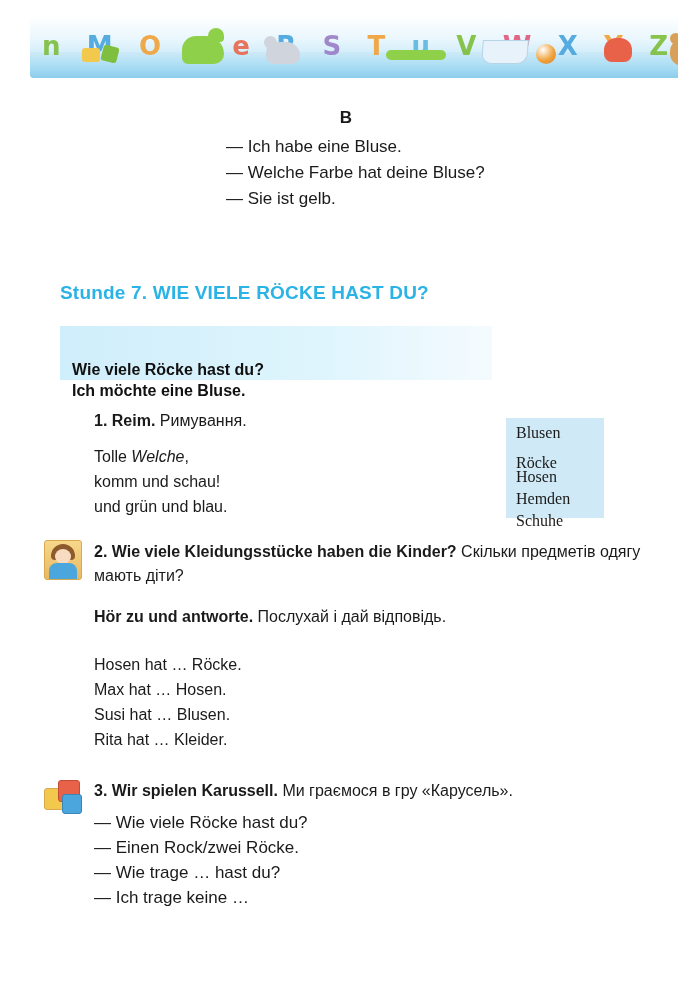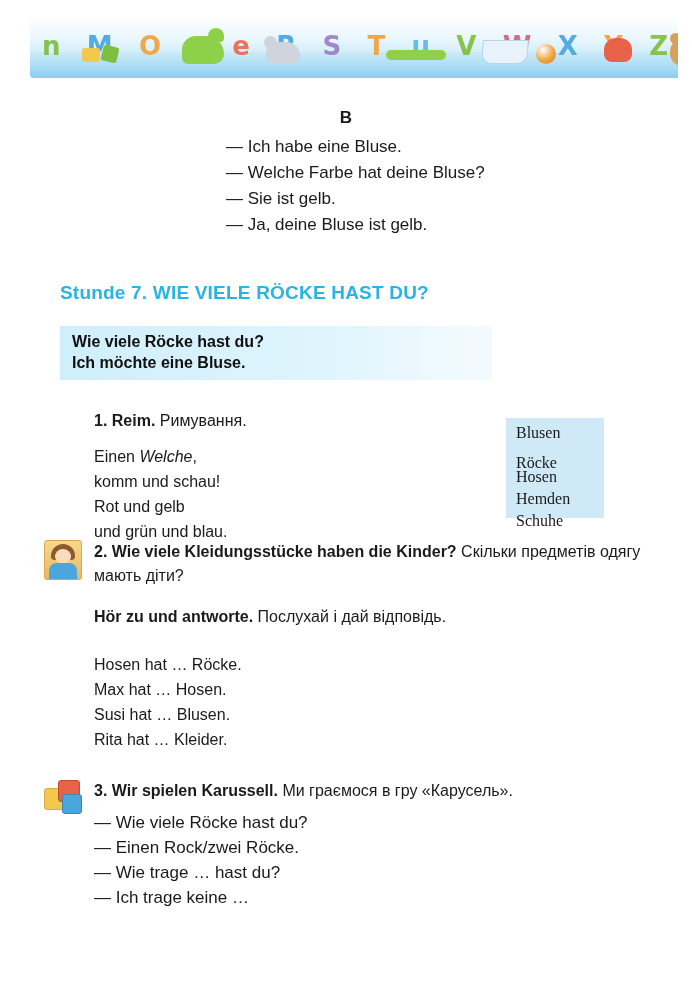--- a/index.html
+++ b/index.html
@@ -152,20 +152,21 @@
     width: 432px;
     height: 54px;
     background: linear-gradient(90deg, #cfeefb 0%, #dff5fd 62%, #f4fbfe 100%);
   }
   .blue-box .bb-line {
     position: absolute;
     left: 12px;
     font-weight: bold;
     font-size: 16px;
     color: #111;
+    margin-top: 28px;
   }
   .blue-box .bb1 { top: 7px; }
   .blue-box .bb2 { top: 28px; }
 
   .task1-head {
     position: absolute;
     left: 94px;
     top: 412px;
     font-size: 16px;
   }
@@ -298,42 +299,40 @@
 </div>
 
 <div class="content">
 
   <div class="dialog-b">B</div>
 
   <div class="dialog-lines">
     <div>— Ich habe eine Bluse.</div>
     <div>— Welche Farbe hat deine Bluse?</div>
     <div>— Sie ist gelb.</div>
-    <div>— Ja, deine Bluse ist gelb.</div>
   </div>
 
   <div class="stunde-title">Stunde 7. WIE VIELE RÖCKE HAST DU?</div>
 
   <div class="blue-box">
     <div class="bb-line bb1">Wie viele Röcke hast du?</div>
     <div class="bb-line bb2">Ich möchte eine Bluse.</div>
   </div>
 
   <div class="task1-head">
     <b>1.</b>
     <b>Reim.</b>
     <span>Римування.</span>
   </div>
 
   <div class="poem">
     <div>
-      <span>Einen </span><i>Welche</i><span>,</span>
+      <span>Tolle </span><i>Welche</i><span>,</span>
     </div>
     <div>komm und schau!</div>
-    <div>Rot und gelb</div>
     <div>und grün und blau.</div>
   </div>
 
   <div class="wordbox">
     <div class="w0">Blusen</div>
     <div class="w1">Röcke</div>
     <div class="w2">Hosen</div>
     <div class="w3">Hemden</div>
     <div class="w4">Schuhe</div>
   </div>

